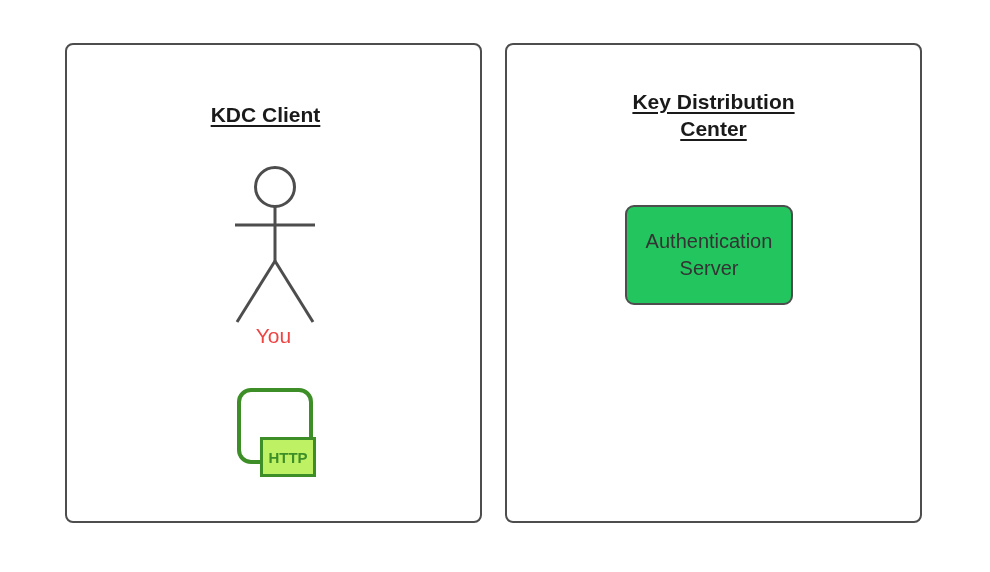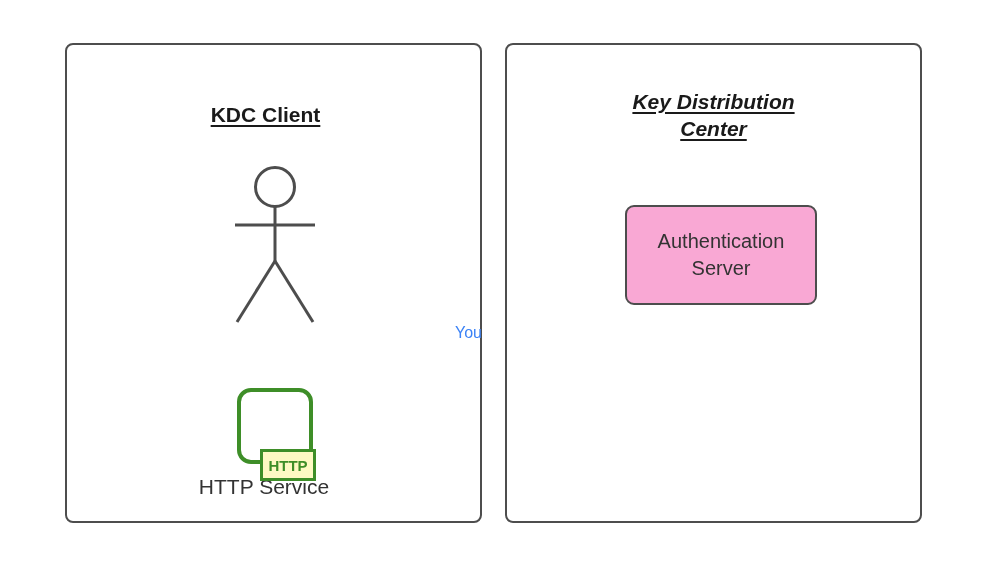--- a/index.html
+++ b/index.html
@@ -38,85 +38,84 @@
     line-height: 27px;
   }
   .panel-title span {
     display: inline-block;
     text-decoration: underline;
     text-decoration-thickness: 2px;
     text-underline-offset: 3px;
   }
   .title-left  { left: 57px;  top: 101px; }
   .title-right { left: 505px; top: 88px; }
-  .title-right span { max-width: 210px; font-style: italic; }
+  .title-right span { max-width: 210px; }
 
   .actor-svg {
     position: absolute;
     left: 230px;
     top: 164px;
   }
   .actor-label {
     position: absolute;
     left: 65px;
     top: 324px;
     width: 417px;
-    text-align: right;
-    font-size: 16px;
-    color: #3b82f6;
+    text-align: center;
+    font-size: 21px;
+    color: #ef4444;
   }
 
   .http-square {
     position: absolute;
     left: 237px;
     top: 388px;
     width: 76px;
     height: 76px;
     border: 4px solid #3e8e28;
     border-radius: 14px;
     box-sizing: border-box;
     background: #ffffff;
   }
   .http-badge {
     position: absolute;
     left: 260px;
     top: 437px;
     width: 56px;
-    height: 32px;
+    height: 40px;
     border: 3px solid #3e8e28;
     box-sizing: border-box;
-    background: #fef9c3;
+    background: #bef264;
     display: flex;
     align-items: center;
     justify-content: center;
     font-size: 15px;
     font-weight: bold;
     color: #3e8e28;
     z-index: 2;
-    margin-top: 12px;
   }
   .http-label {
     position: absolute;
     left: 164px;
     top: 475px;
     width: 200px;
     text-align: center;
     font-size: 21px;
     color: #333333;
   }
 
   .server-box {
     position: absolute;
     left: 625px;
-    width: 192px;
+    width: 168px;
     height: 100px;
     border: 2px solid #4d4d4d;
     border-radius: 9px;
     box-sizing: border-box;
-    background: #f9a8d4;
+    background: #22c55e;
     display: flex;
     align-items: center;
     justify-content: center;
     text-align: center;
     font-size: 20px;
     line-height: 27px;
     color: #333333;
   }
   .server-box span { display: inline-block; max-width: 170px; }
   .server-auth   { top: 205px; }
@@ -138,21 +137,20 @@
     <line x1="45" y1="43" x2="45" y2="97" stroke="#4d4d4d" stroke-width="3"></line>
     <line x1="5" y1="61" x2="85" y2="61" stroke="#4d4d4d" stroke-width="3"></line>
     <line x1="45" y1="97" x2="7" y2="158" stroke="#4d4d4d" stroke-width="3"></line>
     <line x1="45" y1="97" x2="83" y2="158" stroke="#4d4d4d" stroke-width="3"></line>
   </svg>
 
   <div class="actor-label">You</div>
 
   <div class="http-square"></div>
   <div class="http-badge">HTTP</div>
-  <div class="http-label">HTTP Service</div>
 
   <div class="panel panel-right"></div>
 
   <div class="panel-title title-right">
     <span>Key Distribution Center</span>
   </div>
 
   <div class="server-box server-auth">
     <span>Authentication Server</span>
   </div>

